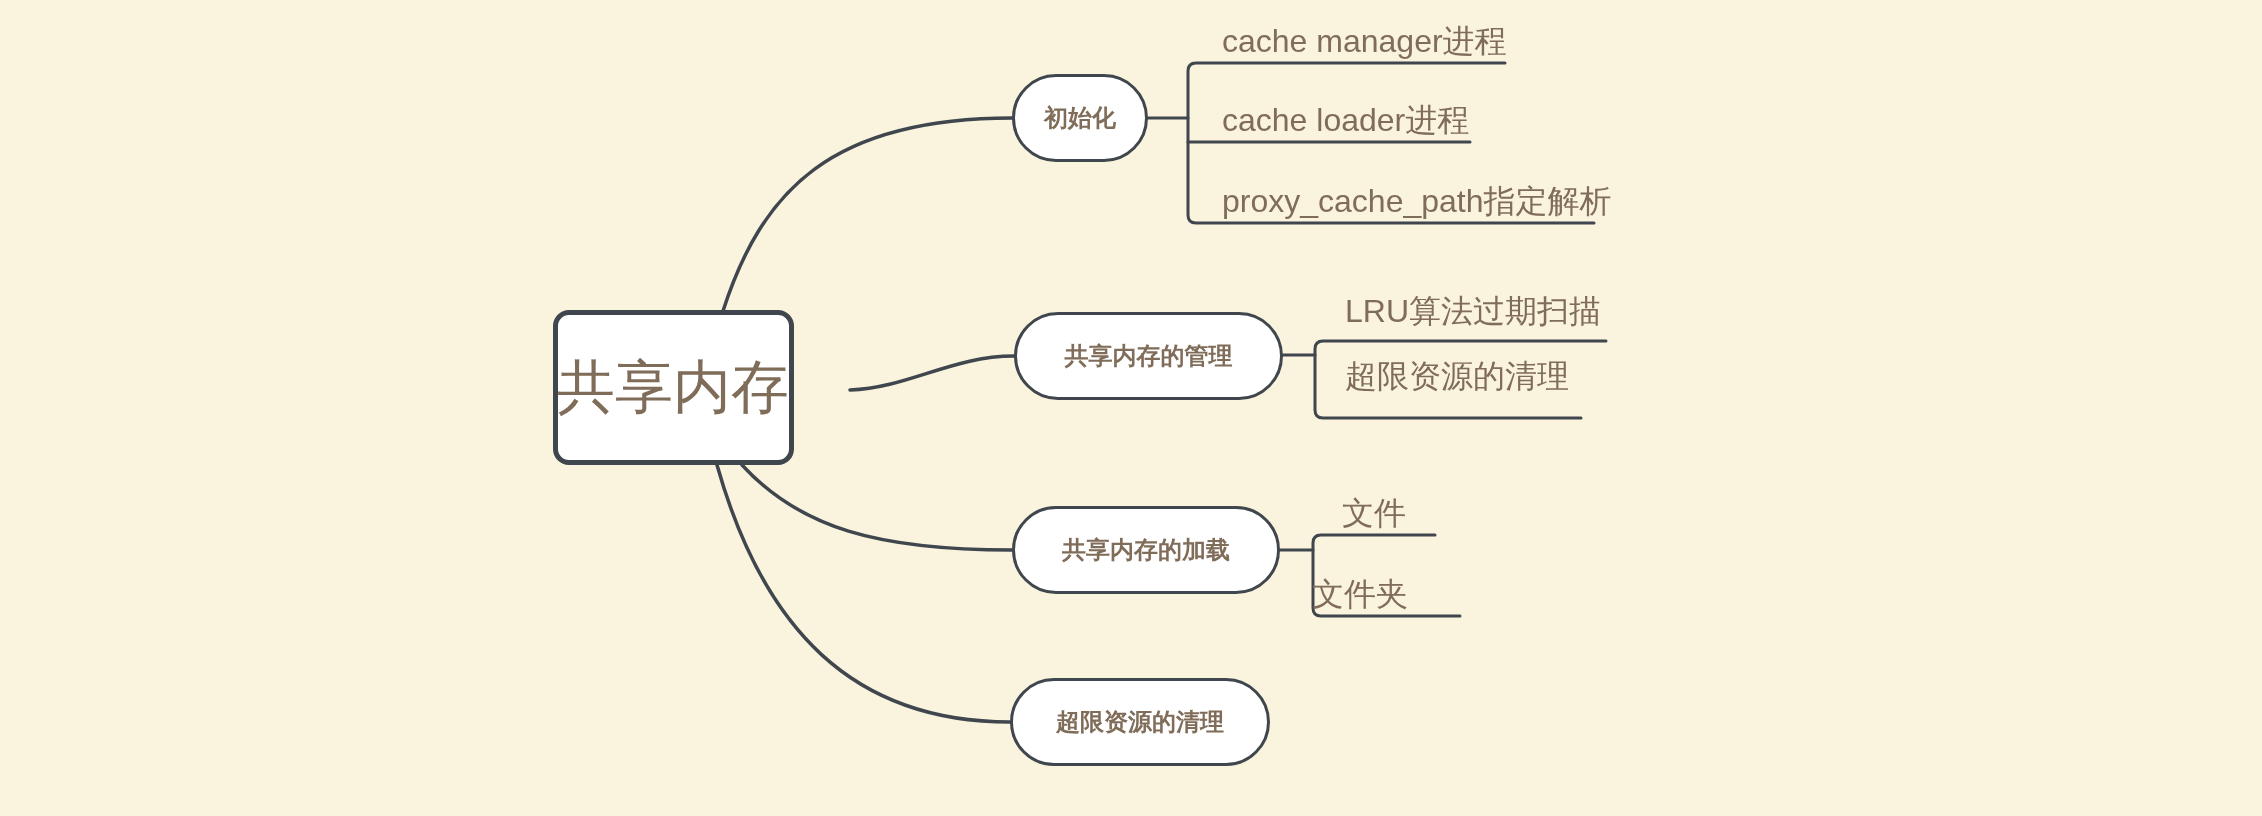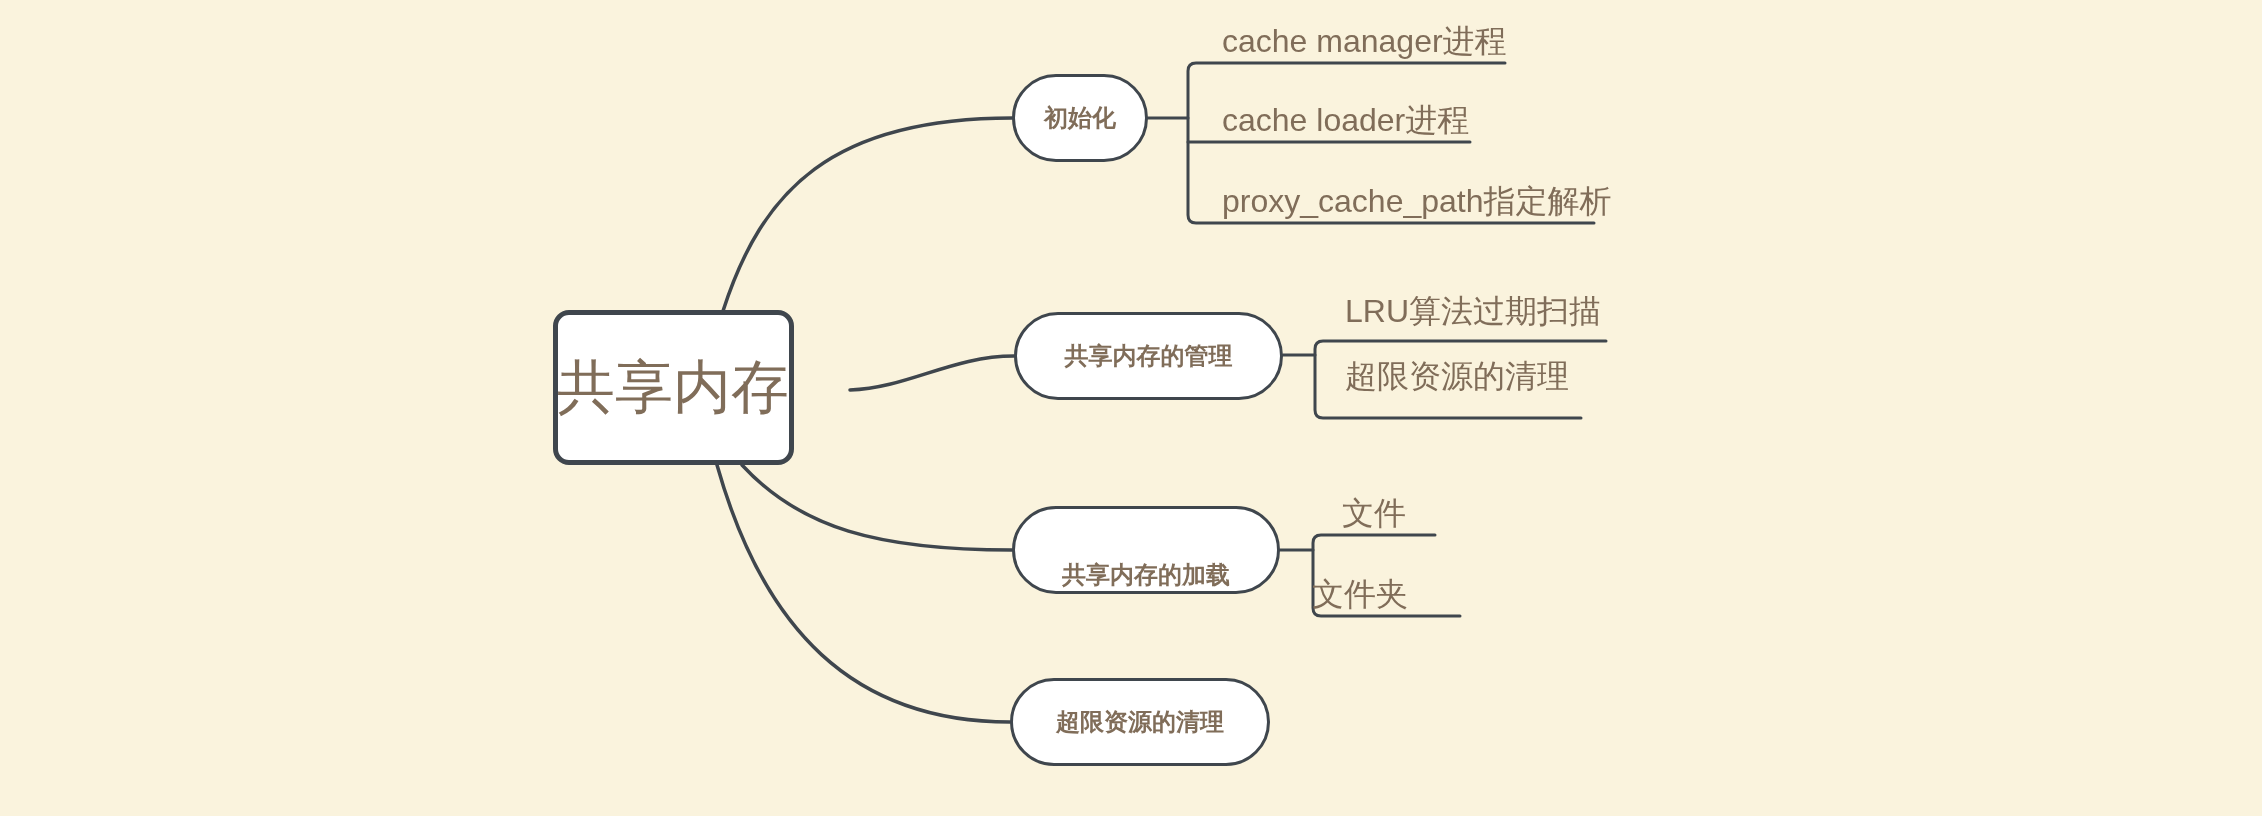--- a/index.html
+++ b/index.html
@@ -52,21 +52,21 @@
     font-size:58px;
     justify-content:flex-end;
   }
   .pill{
     border-radius:44px;
     font-size:24px;
     font-weight:bold;
   }
   .pill-init{left:1012px;top:74px;width:136px;height:88px;}
   .pill-mgmt{left:1014px;top:312px;width:269px;height:88px;}
-  .pill-load{left:1012px;top:506px;width:268px;height:88px;align-items:flex-end;}
+  .pill-load{left:1012px;top:506px;width:268px;height:88px;}
   .pill-use{left:1010px;top:678px;width:260px;height:88px;}
   .subtopic{
     position:absolute;
     color:var(--text);
     font-size:32px;
     line-height:32px;
     white-space:nowrap;
     cursor:default;
   }
   .st-b1c1{left:1222px;top:25px;}

